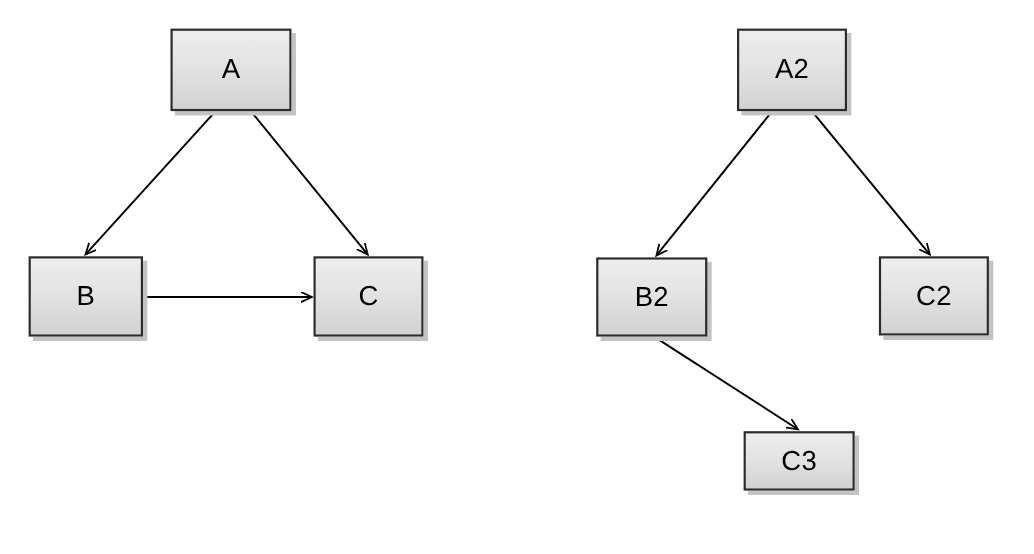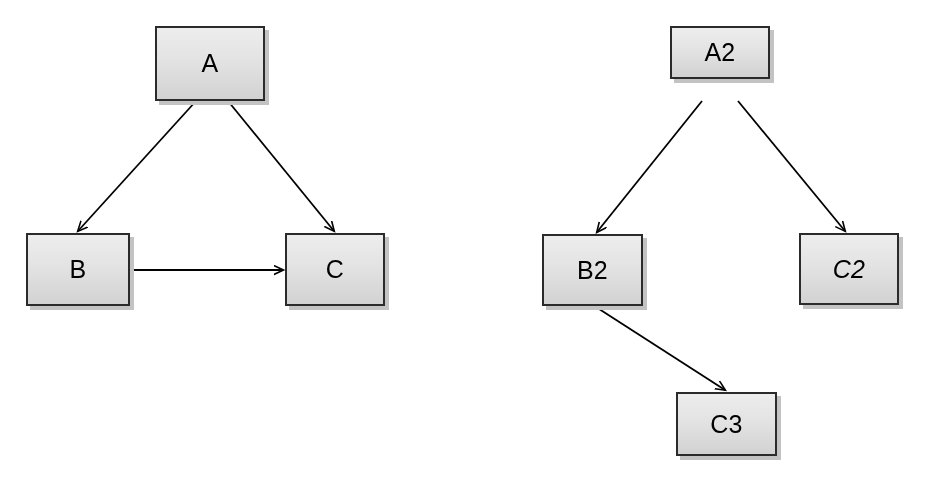--- a/index.html
+++ b/index.html
@@ -71,27 +71,27 @@
   <div id="nodes-group">
       <div class="node" style="left: 155px; top: 26px; width: 110px; height: 75px;">
         <span class="node-label">A</span>
       </div>
       <div class="node" style="left: 26px; top: 233px; width: 104px; height: 73px;">
         <span class="node-label">B</span>
       </div>
       <div class="node" style="left: 285px; top: 233px; width: 100px; height: 73px;">
         <span class="node-label">C</span>
       </div>
-      <div class="node" style="left: 670px; top: 26px; width: 100px; height: 53px;">
+      <div class="node" style="left: 670px; top: 26px; width: 100px; height: 75px;">
         <span class="node-label">A2</span>
       </div>
       <div class="node" style="left: 542px; top: 234px; width: 101px; height: 72px; justify-content: center;">
         <span class="node-label">B2</span>
       </div>
-      <div class="node" style="left: 799px; top: 233px; width: 100px; height: 72px; font-style: italic;">
+      <div class="node" style="left: 799px; top: 233px; width: 100px; height: 72px;">
         <span class="node-label">C2</span>
       </div>
-      <div class="node" style="left: 676px; top: 392px; width: 101px; height: 64px;">
+      <div class="node" style="left: 676px; top: 392px; width: 101px; height: 54px;">
         <span class="node-label">C3</span>
       </div>
     </div>
 
 </div>
 
 </body></html>

